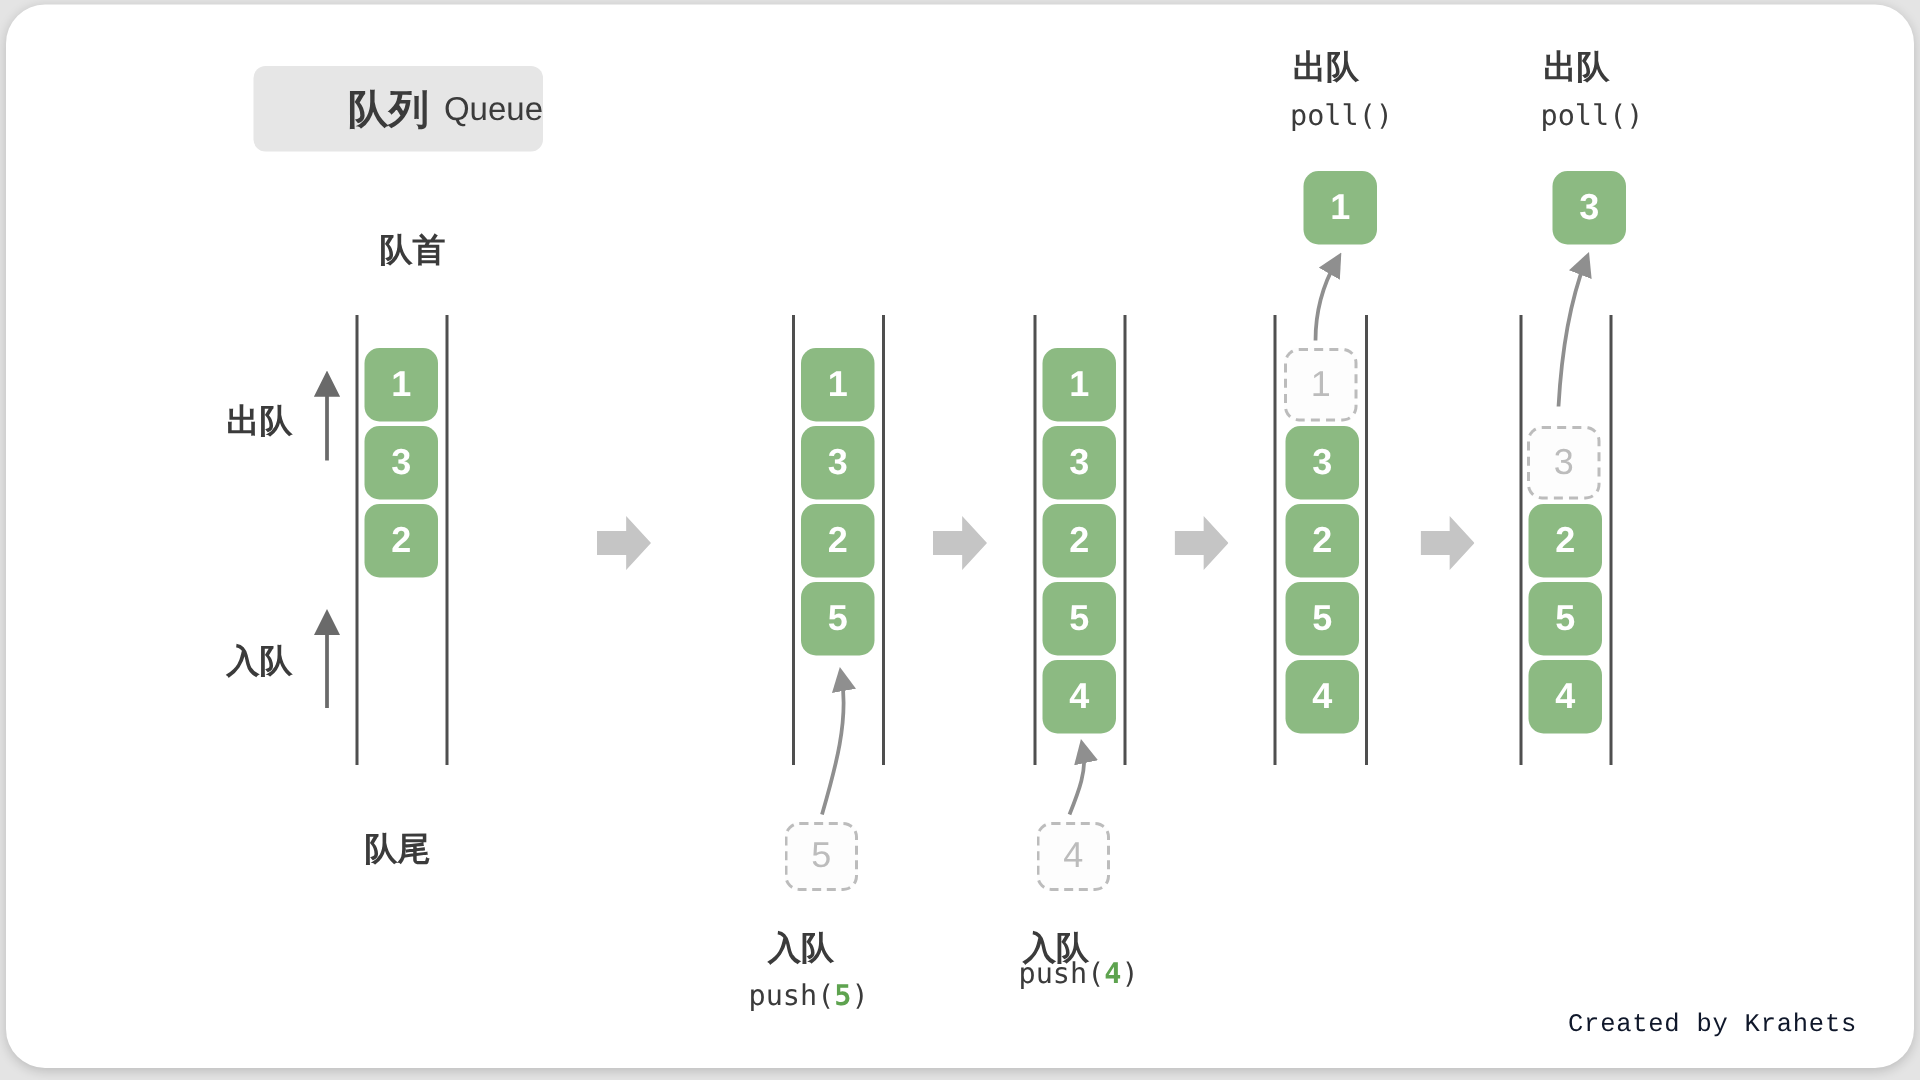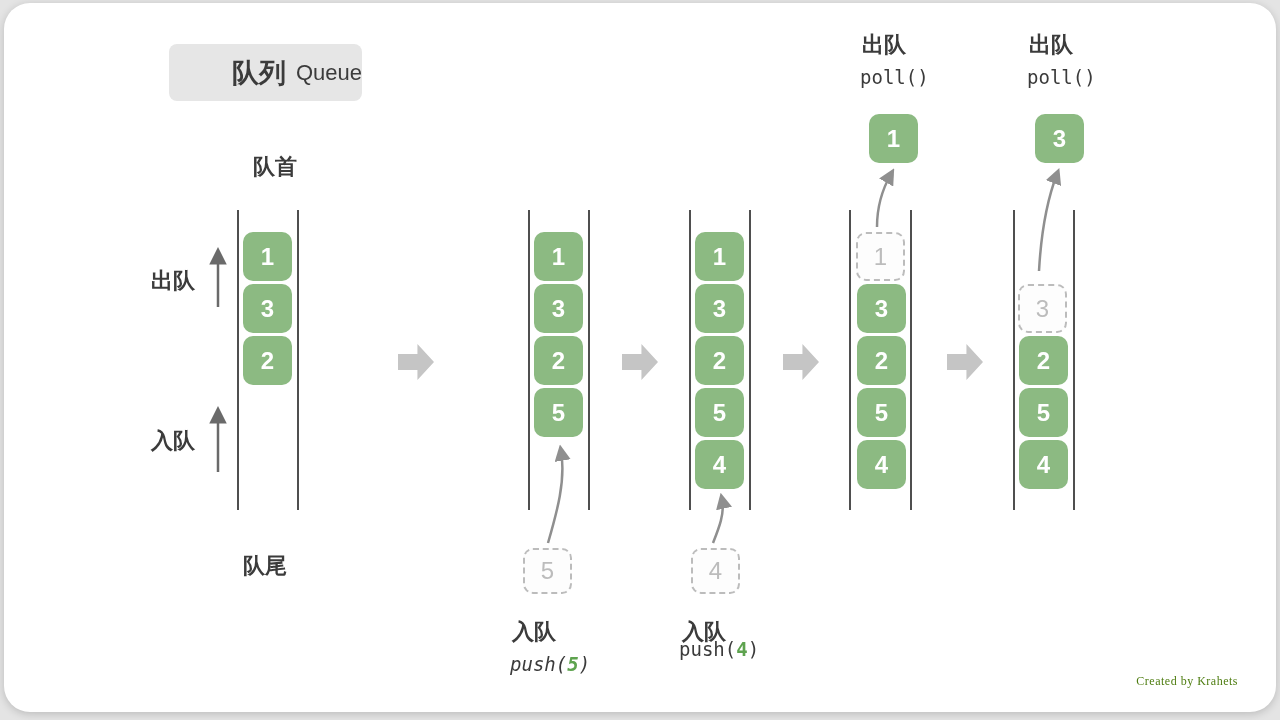--- a/index.html
+++ b/index.html
@@ -51,22 +51,22 @@
 
   .barrow {
     position:absolute; top:344px; width:36px; height:36px; background:#c5c5c5;
     clip-path:polygon(0 28%, 54% 28%, 54% 0, 100% 50%, 54% 100%, 54% 72%, 0 72%);
   }
 
   .arrows-layer { position:absolute; left:0; top:0; width:1280px; height:720px; pointer-events:none; }
 
   .watermark {
     position:absolute; right:42px; top:674px;
-    color:#4d7c0f; font-size:12px; letter-spacing:0.5px;
-    font-family:Liberation Serif, serif;
+    color:#0f172a; font-size:17px; letter-spacing:0.5px;
+    font-family:Liberation Mono, monospace;
   }
 </style>
 </head>
 <body>
 
 <div class="stage">
   <div class="card"></div>
 
   <div class="badge">
     <span class="zh">队列</span>
@@ -118,21 +118,21 @@
   <div class="gbox" style="left:1019px; top:388px;">5</div>
   <div class="gbox" style="left:1019px; top:440px;">4</div>
   <div class="gbox" style="left:1035px; top:114px;">3</div>
 
   <div class="barrow" style="left:398px;"></div>
   <div class="barrow" style="left:622px;"></div>
   <div class="barrow" style="left:783px;"></div>
   <div class="barrow" style="left:947px;"></div>
 
   <div class="zh-label" style="left:512px; top:617px;">入队</div>
-  <div class="code-label" style="left:510px; top:653px;font-style:italic;">
+  <div class="code-label" style="left:499px; top:653px;">
     <span>push(</span><span class="arg">5</span><span>)</span>
   </div>
 
   <div class="zh-label" style="left:682px; top:617px;">入队</div>
   <div class="code-label" style="left:679px; top:638px;">
     <span>push(</span><span class="arg">4</span><span>)</span>
   </div>
 
   <div class="zh-label" style="left:862px; top:30px;">出队</div>
   <div class="code-label" style="left:860px; top:66px;">poll()</div>

